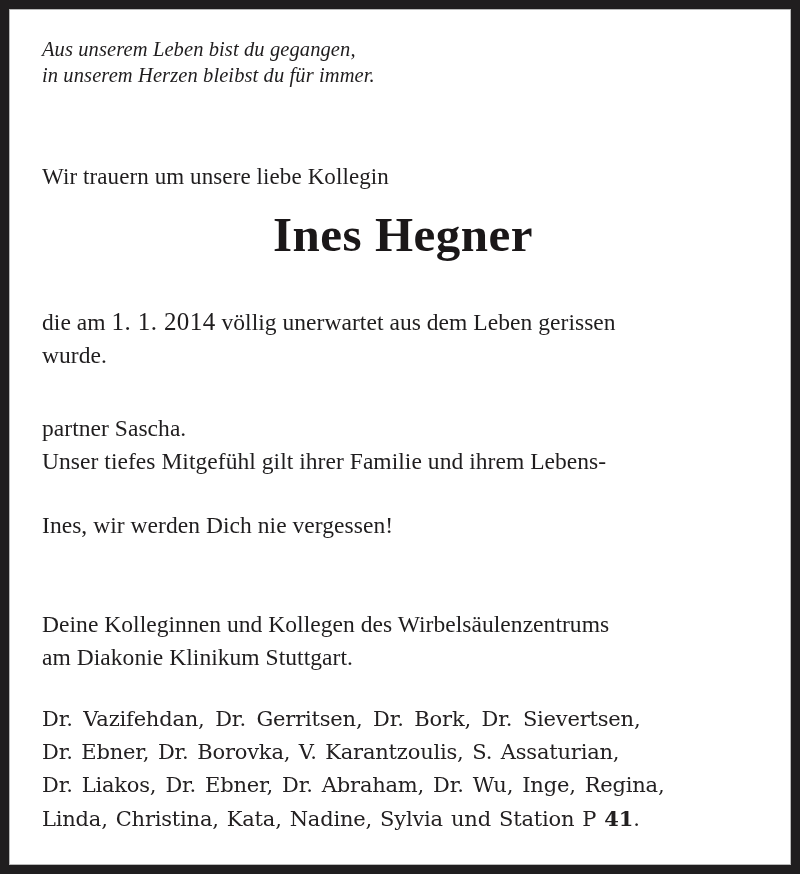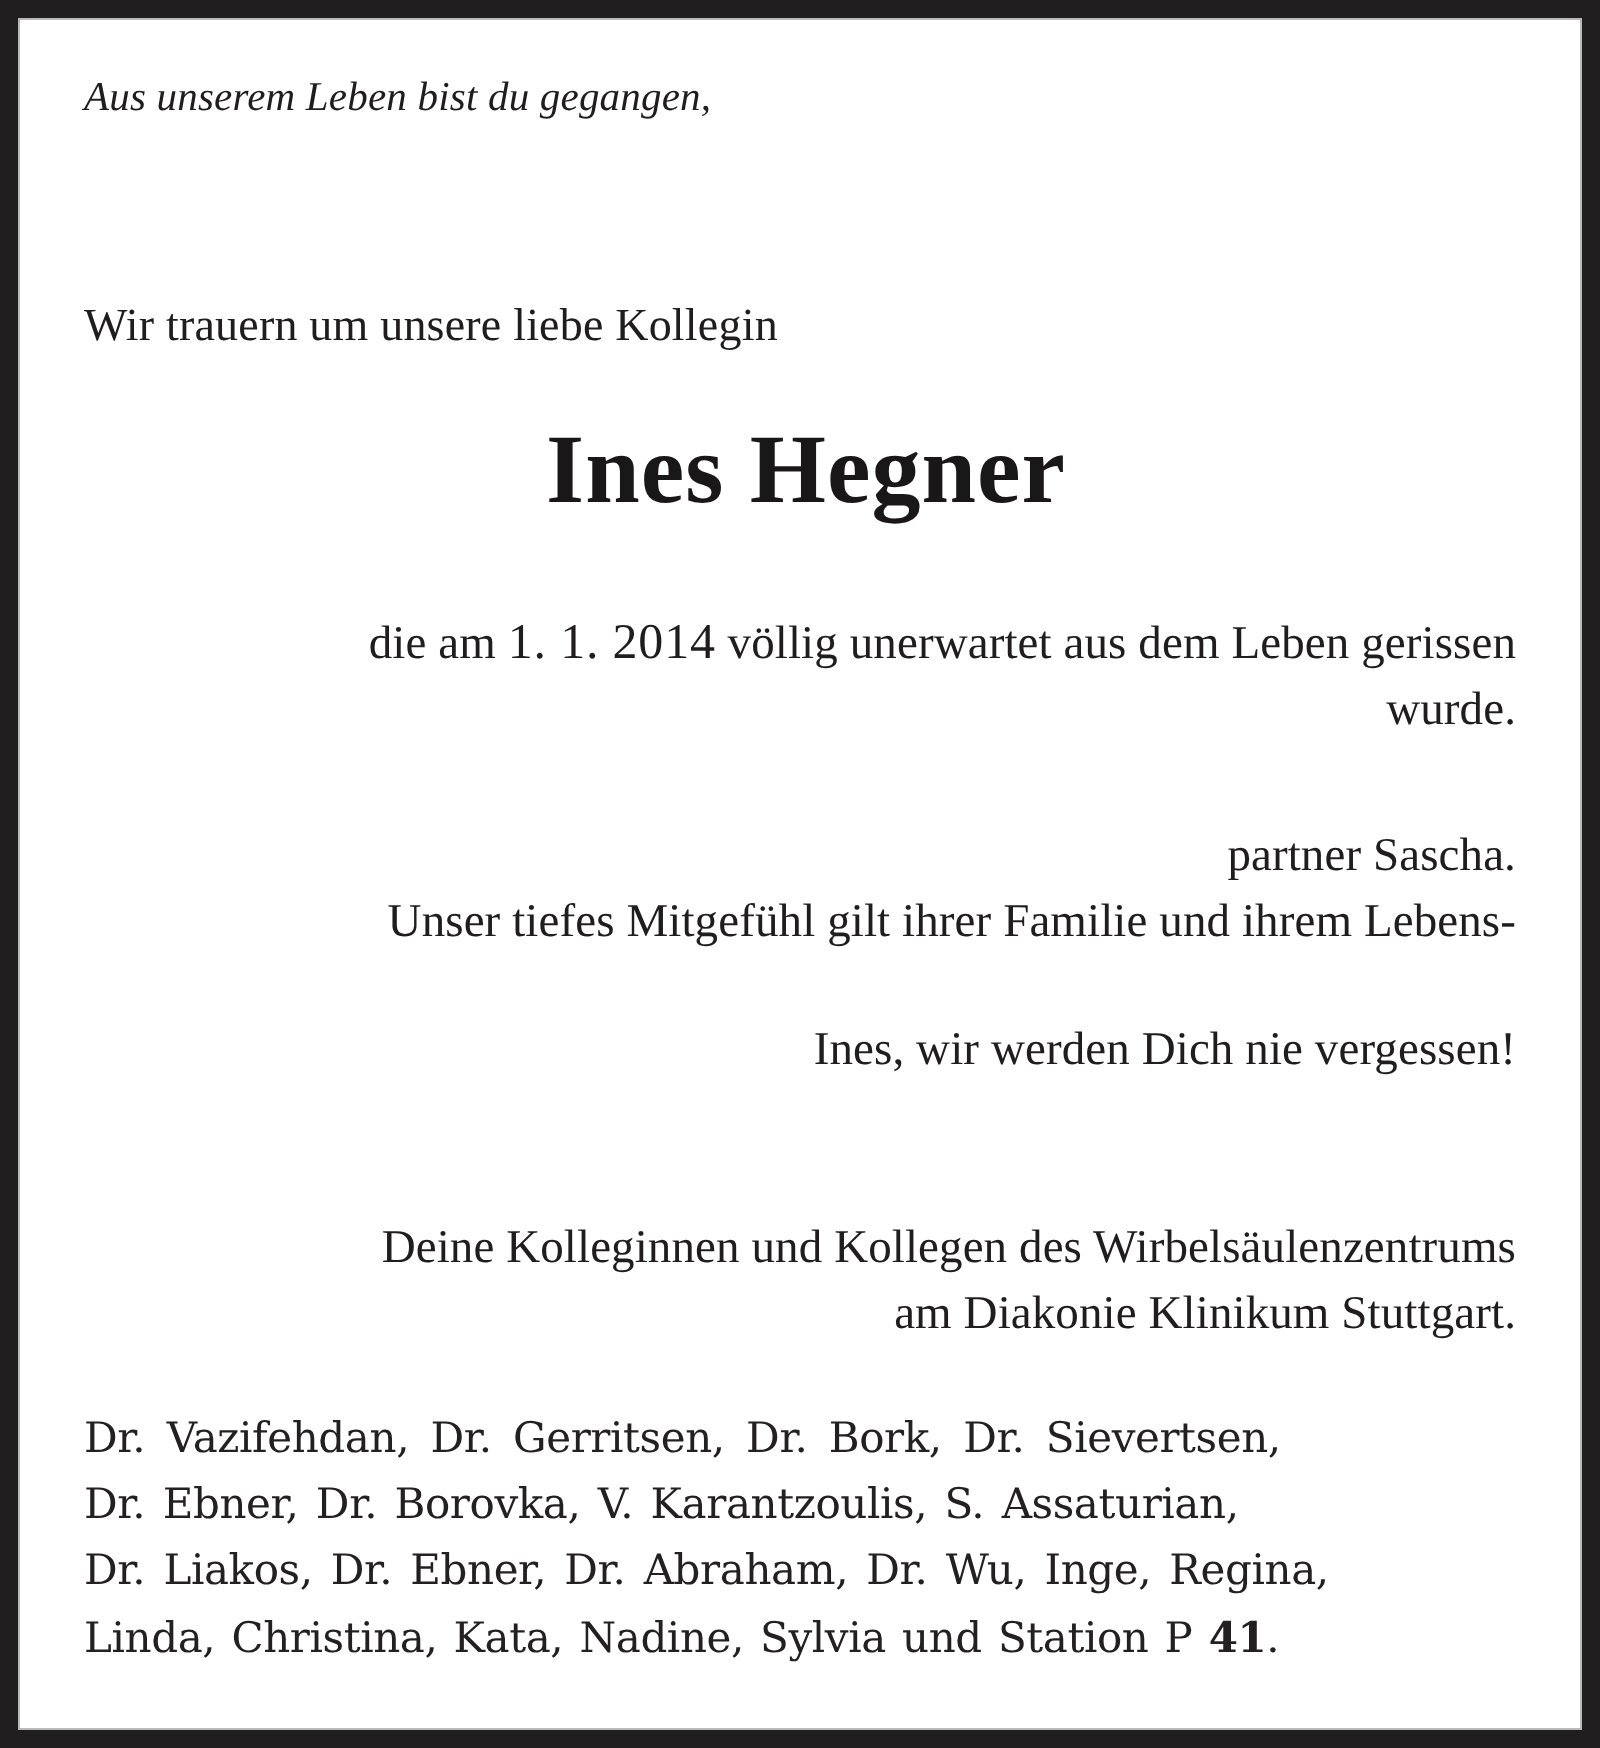--- a/index.html
+++ b/index.html
@@ -64,21 +64,21 @@
     line-height: 26px;
     letter-spacing: 0.1px;
     color: #1f1d1e;
   }
   .epigraph div { white-space: pre; }
 
   
   .intro {
     position: absolute;
     left: 42px;
-    top: 148px;
+    top: 162px;
     font-size: 23px;
     line-height: 29px;
     color: #1f1d1e;
     letter-spacing: 0.1px;
   }
 
   
   .name {
     position: absolute;
     left: 0;
@@ -96,21 +96,20 @@
 
   
   .para {
     position: absolute;
     left: 42px;
     width: 716px;
     font-size: 23.5px;
     line-height: 32.5px;
     color: #1f1d1e;
     letter-spacing: 0.05px;
-    text-align: right;
   }
   .para div { white-space: pre; }
 
   .para-date   { top: 306px; }
   .para-family { top: 412px; }
   .para-never  { top: 509px; }
   .para-signoff{ top: 608px; }
 
   .lining-num {
     font-size: 25px;
@@ -145,20 +144,21 @@
 
 <div class="notice">
 
   <div class="frame-border"></div>
   <div class="frame-inner"></div>
 
   <div class="content">
 
     <div class="epigraph">
       <div>Aus unserem Leben bist du gegangen,</div>
+      <div>in unserem Herzen bleibst du für immer.</div>
     </div>
 
     <div class="intro">Wir trauern um unsere liebe Kollegin</div>
 
     <div class="name">Ines Hegner</div>
 
     <div class="para para-date">
       <div><span>die am </span><span class="lining-num">1. 1. 2014</span><span> völlig unerwartet aus dem Leben gerissen</span></div>
       <div>wurde.</div>
     </div>

